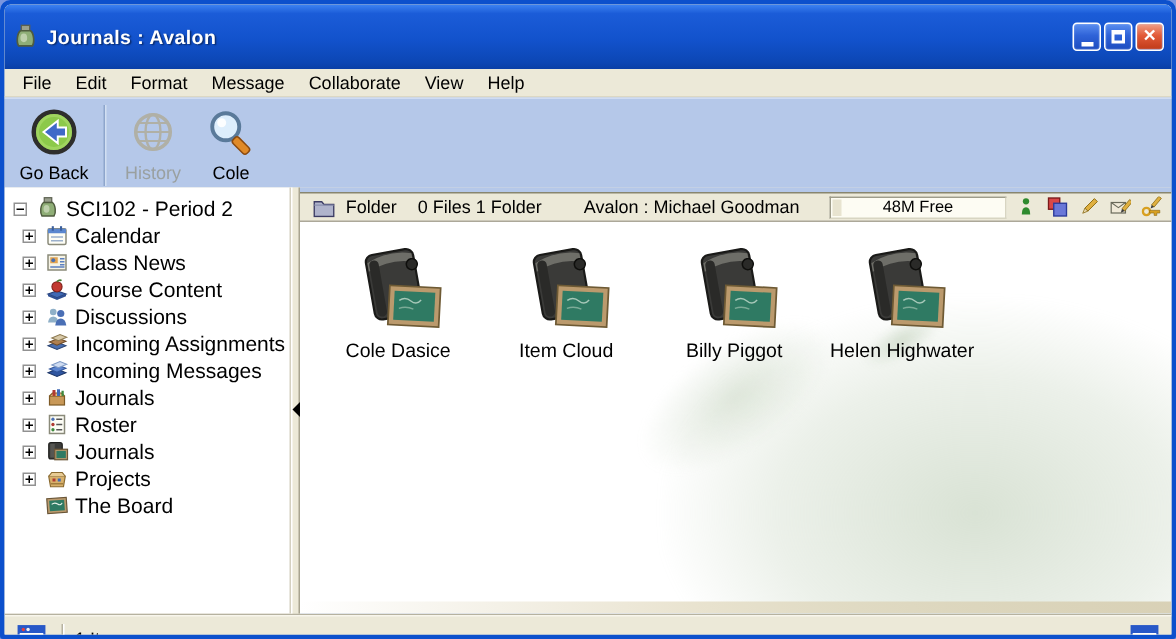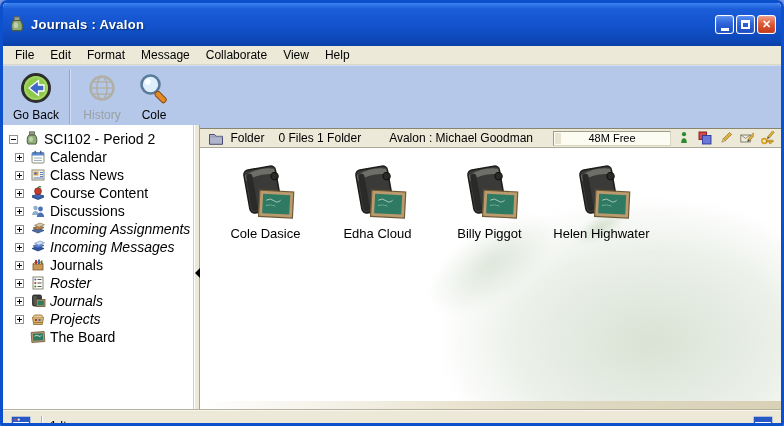--- a/index.html
+++ b/index.html
@@ -61,21 +61,21 @@
   .main-row{ display:flex; height:284px; }
 
   .tree-pane{
     width:231px; background:#fff; padding-top:5px; overflow:hidden;
     border-right:1px solid #d4d0c0;
   }
   .tree-row{ display:flex; align-items:center; height:18px; padding-left:6px; font-size:14px; color:#000; }
   .tree-row.child{ padding-left:12px; }
   .tree-row .t-ico{ width:16px; height:16px; margin:0 4px 0 6px; flex:0 0 auto; }
   .tree-row .lbl{ white-space:nowrap; }
-  .tree-row .lbl.italic{ font-style:italic; }
+  .tree-row .lbl.italic{ }
   .expander{
     width:9px; height:9px; border:1px solid #919191; background:#fff; position:relative; flex:0 0 auto;
   }
   .expander::before{ content:""; position:absolute; left:1px; right:1px; top:3px; height:1px; background:#000; }
   .expander.plus::after{ content:""; position:absolute; top:1px; bottom:1px; left:3px; width:1px; background:#000; }
   .expander.none{ visibility:hidden; }
 
   .splitter{
     width:7px; background:#ece9d8; border-left:1px solid #fff; border-right:1px solid #a8a490;
     position:relative;
@@ -495,21 +495,21 @@
           <div class="journal-item">
             <svg class="j-icon" viewBox="0 0 64 64">
                 <use href="#g-journal"></use>
               </svg>
             <span class="j-label">Cole Dasice</span>
           </div>
           <div class="journal-item">
             <svg class="j-icon" viewBox="0 0 64 64">
                 <use href="#g-journal"></use>
               </svg>
-            <span class="j-label">Edha Cloud</span>
+            <span class="j-label">Item Cloud</span>
           </div>
           <div class="journal-item">
             <svg class="j-icon" viewBox="0 0 64 64">
                 <use href="#g-journal"></use>
               </svg>
             <span class="j-label">Billy Piggot</span>
           </div>
           <div class="journal-item">
             <svg class="j-icon" viewBox="0 0 64 64">
                 <use href="#g-journal"></use>

